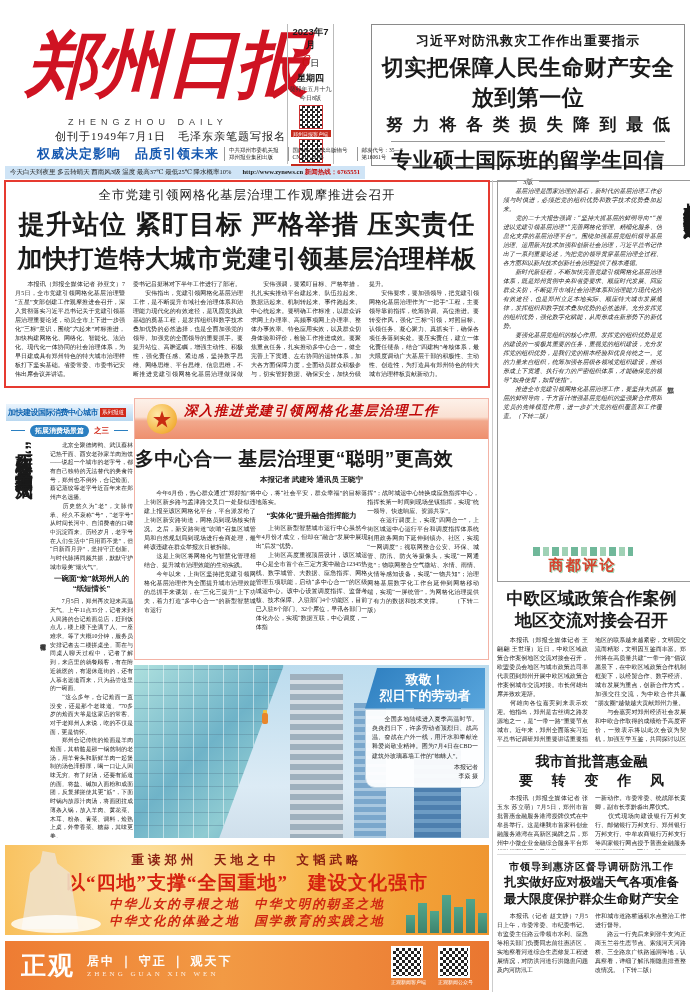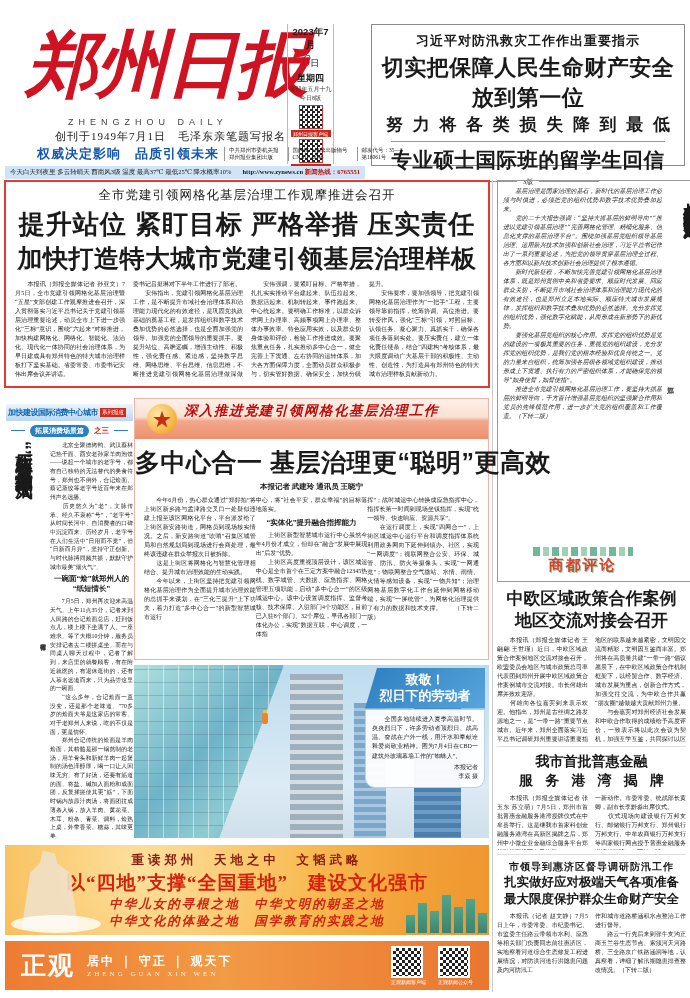--- a/index.html
+++ b/index.html
@@ -92,21 +92,21 @@
   
   .mid-box{left:134px;top:398px;width:355px;height:262px;border:1px solid #f3b3a6;box-sizing:border-box;}
   .mid-banner{height:40px;background:linear-gradient(180deg,#fdf1e9 0%,#fae0d2 45%,#f2a88c 55%,#ee8f6e 100%);
               text-align:center;position:relative;padding-top:3px;box-sizing:border-box;}
   .emblem{position:absolute;left:12px;top:5px;width:30px;height:30px;border-radius:50%;
           background:radial-gradient(circle at 35% 35%,#ffe9a8,#f3b13c 70%,#d98f1f);
           color:#c92c12;font-size:20px;line-height:30px;text-align:center;}
   .mid-b1{font-size:13.5px;font-weight:bold;font-style:italic;color:#c00909;letter-spacing:1.5px;}
   .mid-b2{font-size:13px;font-weight:bold;font-style:italic;color:#d6210f;letter-spacing:1.5px;
           text-shadow:0 0 2px #fff,0 0 2px #fff;}
-  .mid-h{font-size:25px;font-weight:bold;text-align:center;margin-top:7px;letter-spacing:0.5px;white-space:nowrap;}
+  .mid-h{font-size:19px;font-weight:bold;text-align:left;margin-top:7px;letter-spacing:0.5px;white-space:nowrap;}
   .mid-byline{font-size:7.5px;text-align:center;margin-top:3px;font-weight:bold;}
   .mid-cols{display:flex;padding:4px 9px 0;height:150px;overflow:hidden;}
   .mid-col{flex:1;font-size:6px;line-height:1.5;}
   .mid-sub{font-size:7.5px;font-weight:bold;text-align:center;margin:3px 0;
            font-family:"Liberation Sans","DejaVu Sans",sans-serif;white-space:nowrap;}
   
   .photo{left:134px;top:665px;width:355px;height:173px;overflow:hidden;
          background:linear-gradient(180deg,#bcdcee 0%,#dcebf5 70%,#cfdfeb 100%);}
   .bld{position:absolute;}
   .glass{left:0;top:0;width:48%;height:100%;
@@ -253,21 +253,21 @@
 　　与会嘉宾对郑州经济社会发展和中欧合作取得的成绩给予高度评价，一致表示将以此次会议为契机，加强互学互鉴，共同探讨以区域创新为引领、推动区域经济高质量发展的新途径，加快落实一批签约惠民合作项目，为进一步深化中欧区域政策合作提供经验和启示。
 　　据了解，此次欧方代表团将在郑州开展交流访问，围绕物流、科技、金融、文创、农业等领域进行实地考察交流。
 　　省发改委副主任夏志胜，市领导陈宏伟等出席会议。</div>
     </div>
   </div>
 
   <div class="abs rule-h" style="top:746px;"></div>
 
   <div class="abs r-art" style="top:752px;">
     <div class="r-h-sm sans">我市首批普惠金融</div>
-    <div class="r-h-sm sans r-h-just">服务港湾揭牌</div>
+    <div class="r-h-sm sans r-h-just">要转变作风</div>
     <div class="r-cols" style="height:56px;overflow:hidden;">
       <div class="r-col prose">　　本报讯（郑报全媒体记者 张玉东 苏立萌）7月5日，郑州市首批普惠金融服务港湾授牌仪式在中牟县举行。这是继我市首家科创金融服务港湾在高新区揭牌之后，郑州中小微企业金融综合服务平台郑好融拓宽线下布局的又</div>
       <div class="r-col prose">一新动作。市委常委、统战部长黄卿，副市长李黔淼出席仪式。
 　　仪式现场向建设银行万邦支行、邮储银行万邦支行、郑州银行万邦支行、中牟农商银行万邦支行等四家银行网点授予普惠金融服务港湾标识牌。（下转二版）</div>
     </div>
   </div>
 
   <div class="abs rule-h" style="top:854px;"></div>
 
   <div class="abs r-art" style="top:860px;">

